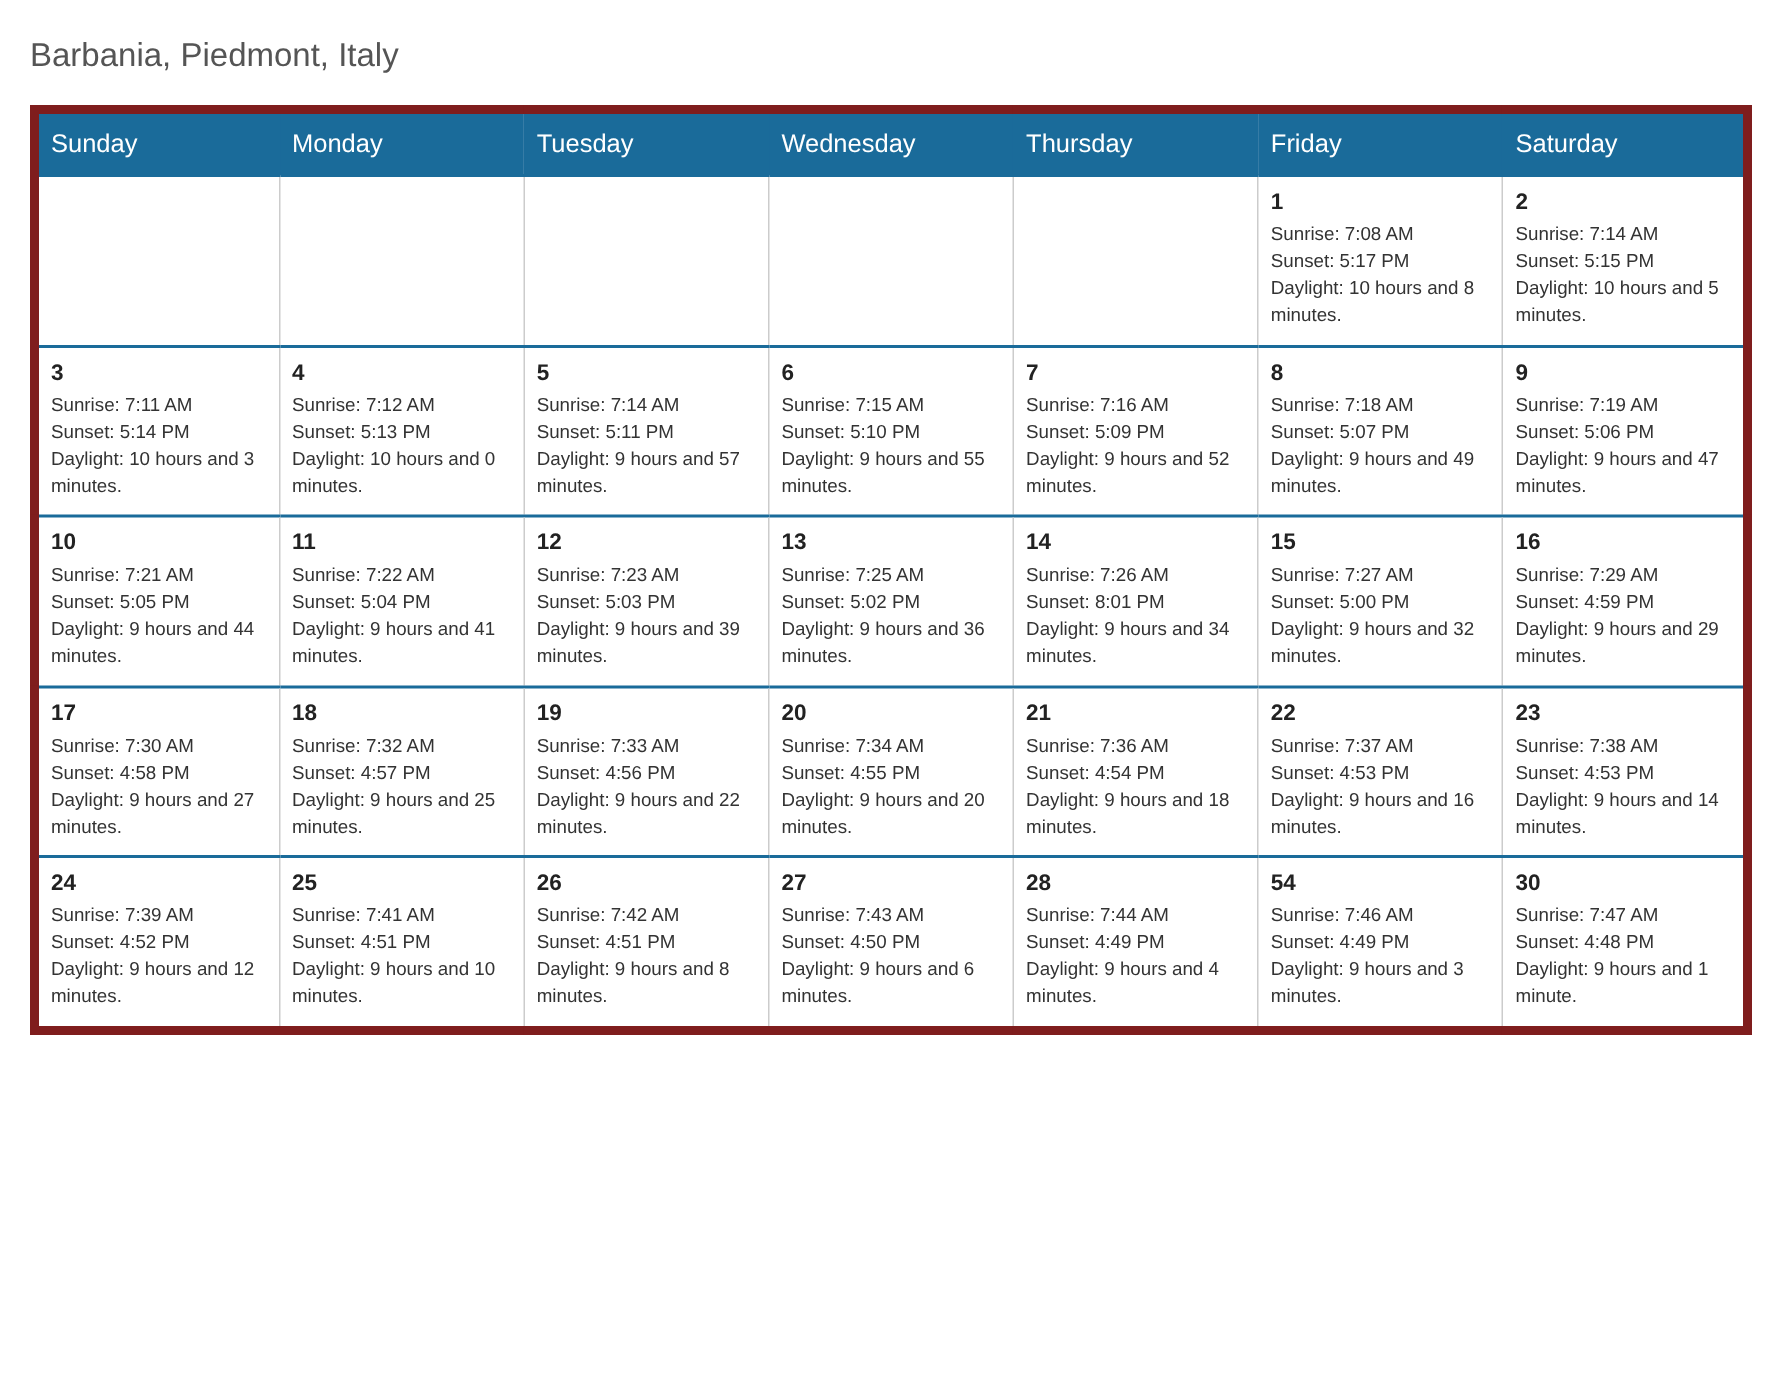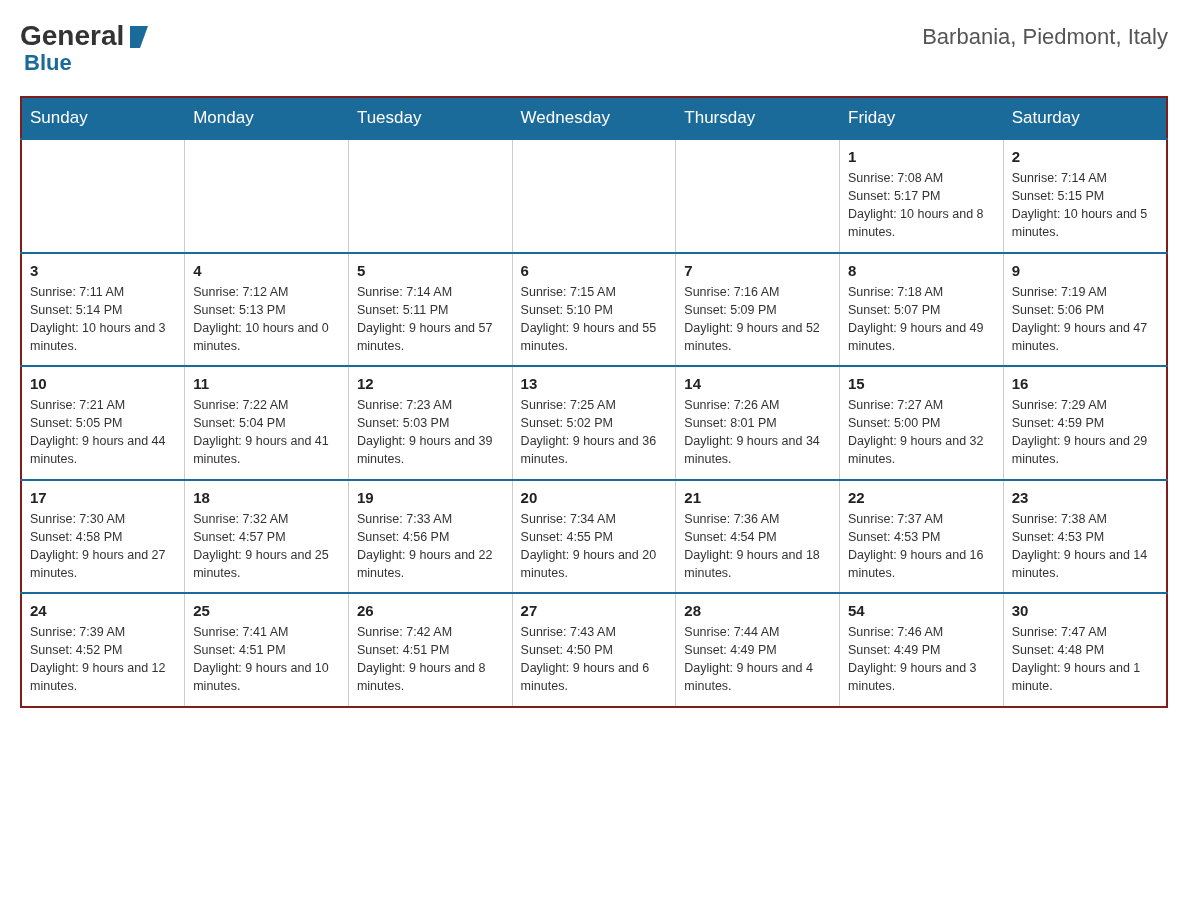--- a/index.html
+++ b/index.html
@@ -47,21 +47,21 @@
       line-height: 1.1;
     }
     .location-title {
       font-size: 22px;
       color: #555;
       margin-top: 4px;
     }
     .calendar-table {
       width: 100%;
       border-collapse: collapse;
-      border: 2px solid #7f1d1d;
+      border: 6px solid #7f1d1d;
     }
     .calendar-table th {
       background-color: #1a6b9a;
       color: #fff;
       padding: 10px 8px;
       text-align: left;
       font-size: 17px;
       font-weight: normal;
       border: 1px solid #1a6b9a;
     }
@@ -89,31 +89,20 @@
       border-top: 2px solid #1a6b9a;
     }
     .empty-cell {
       background: #f9f9f9;
     }
   </style>
 </head>
 <body>
 
 <div class="header-area">
-  <div class="logo">
-    <div class="logo-text">
-      <span class="logo-general">General</span>
-      <div style="display:inline-block; margin-left:2px; margin-top:6px;">
-        <svg width="22" height="22" viewBox="0 0 22 22">
-          <polygon points="4,0 22,0 14,22 4,22" fill="#1a6b9a"></polygon>
-        </svg>
-      </div>
-    </div>
-    <span class="logo-blue">Blue</span>
-  </div>
   <div class="title-area">
     <div class="location-title">Barbania, Piedmont, Italy</div>
   </div>
 </div>
 
 <table class="calendar-table">
   <thead>
     <tr>
     <th>Sunday</th>
         <th>Monday</th>

